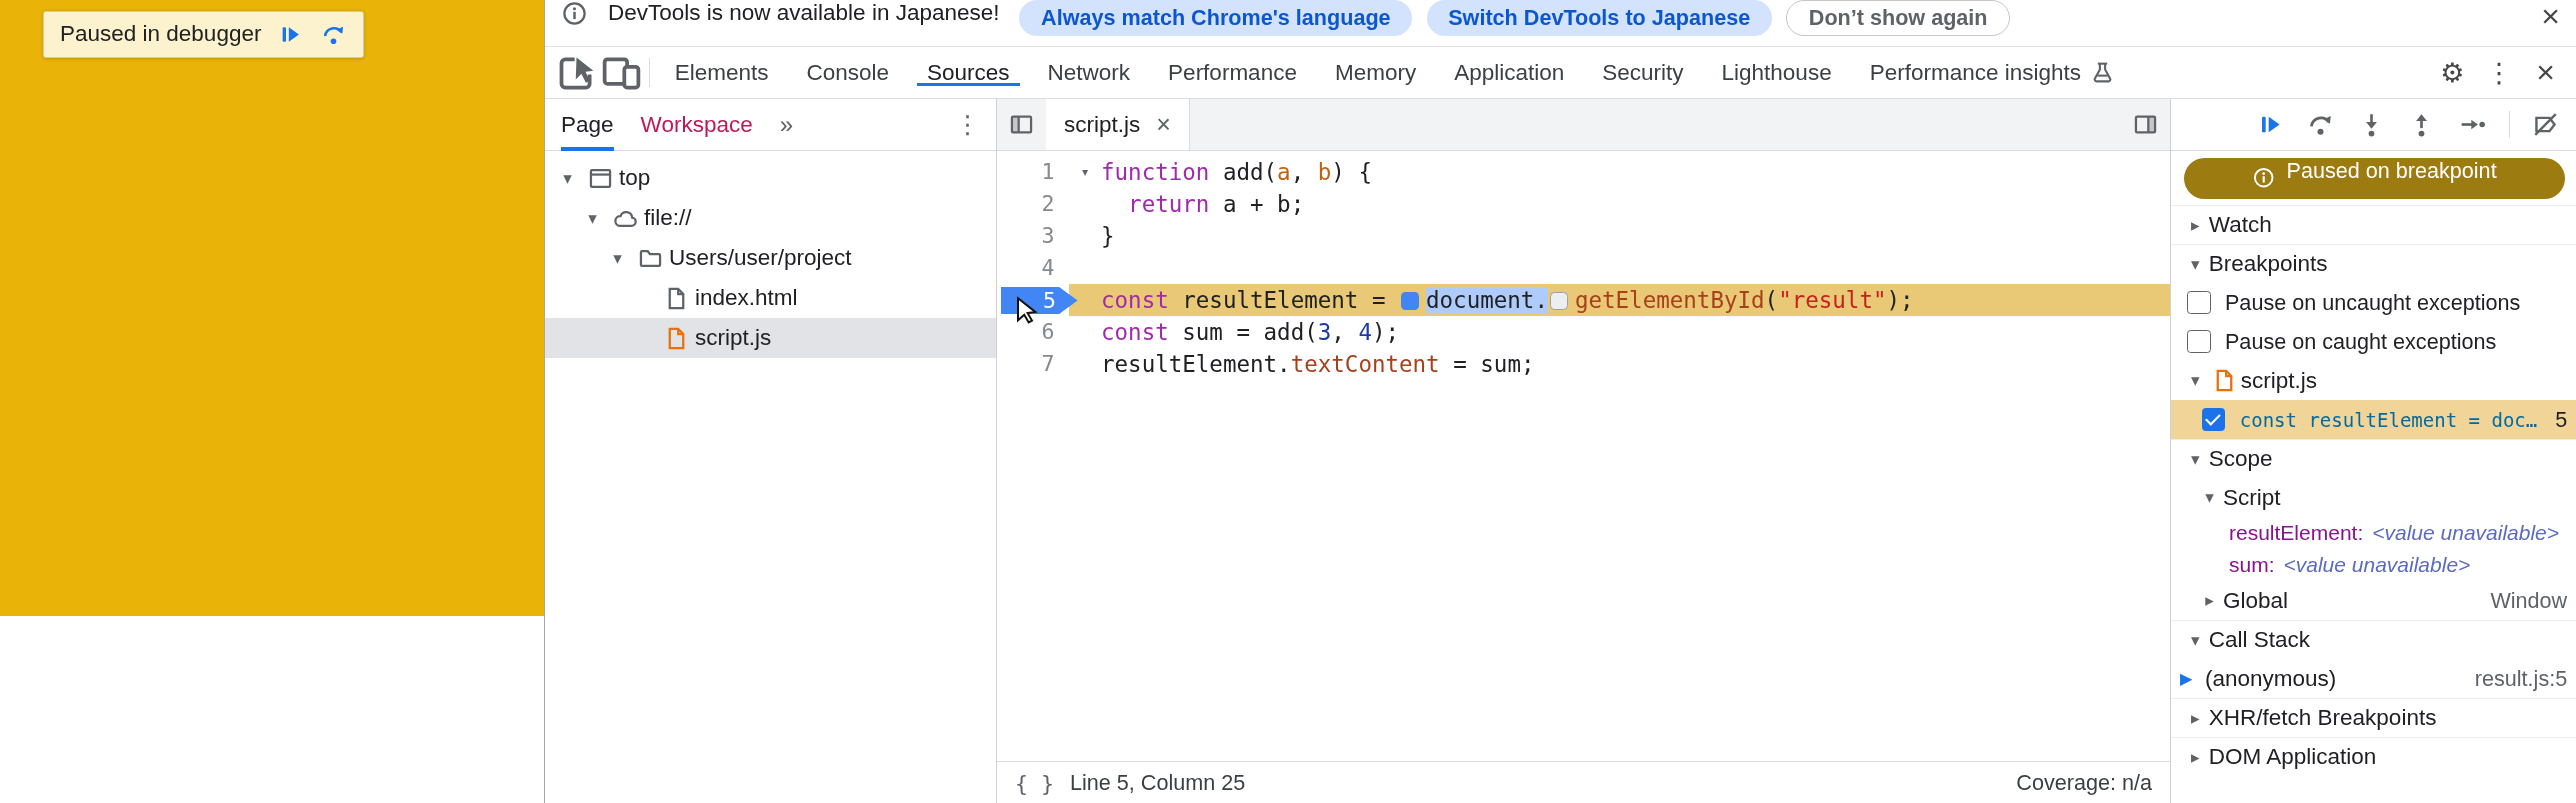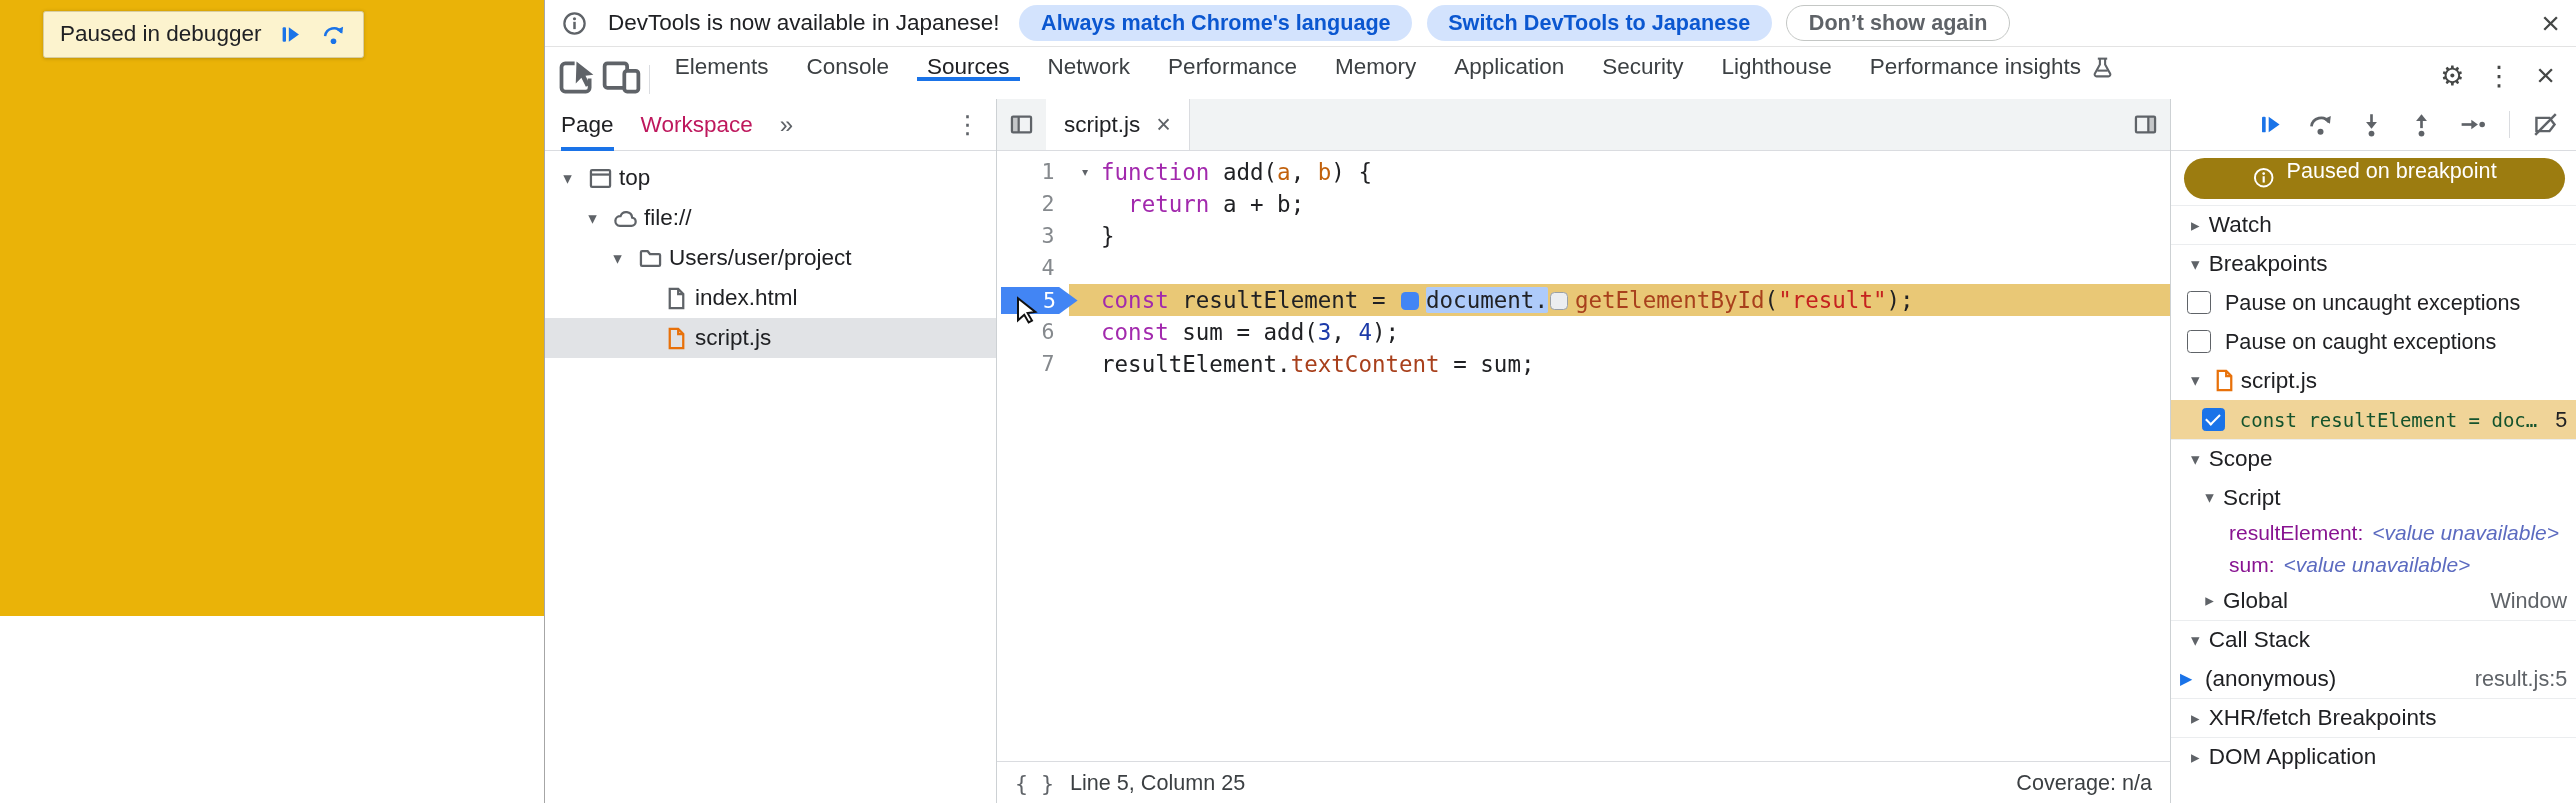--- a/index.html
+++ b/index.html
@@ -14,32 +14,32 @@
 .paused-banner{position:absolute;left:43px;top:10.8px;height:47px;display:inline-flex;align-items:center;gap:16px;
   padding:0 16px;background:#fcf3ce;border:0.9px solid #d8cda2;border-radius:2.7px;box-shadow:0 0.9px 3.6px rgba(0,0,0,.18);
   font-size:22.5px;white-space:nowrap;z-index:3}
 .banner-ico{color:#1a73e8}
 .banner-ico svg{width:27px;height:27px}
 
 
 .devtools{position:absolute;left:544px;top:0;width:2032px;height:804px;background:#fff;border-left:0.9px solid #a6a6a6}
 
 
-.infobar{position:absolute;left:0;top:0;right:0;height:47px;display:flex;align-items:center;gap:20px;
+.infobar{position:absolute;left:0;top:0;right:0;height:47px;display:flex;align-items:flex-start;gap:20px;
   padding:0 16px;background:#fff;border-bottom:0.9px solid #e3e3e3}
 .infobar .msg{font-size:22.5px}
 .pill{height:36px;border-radius:18px;padding:0 21.6px;font-size:21.6px;font-weight:700;display:inline-flex;align-items:center;
   border:none;background:none;font-family:inherit;cursor:pointer;white-space:nowrap}
 .pill.tonal{background:#d3e3fd;color:#0b57d0}
 .pill.outline{background:#fff;color:#5f6368;border:1.8px solid #c4c7c5}
 .spacer{flex:1}
 .close-x{font-size:32px;line-height:1;color:#444746;background:none;border:none;cursor:pointer;font-family:inherit}
 
 
-.tabbar{position:absolute;left:0;top:54px;right:0;height:52px;display:flex;align-items:flex-start;background:#fff;
+.tabbar{position:absolute;left:0;top:47px;right:0;height:52px;display:flex;align-items:center;background:#fff;
   border-bottom:0.9px solid #dadce0;padding-left:9px}
 .ticon{width:45px;display:flex;align-items:center;justify-content:center;color:#5f6368;cursor:pointer}
 .tb-sep{width:0.9px;height:29px;background:#dadce0;align-self:center;margin:0 5.4px}
 .tabs{display:flex;align-items:stretch}
 .tab{display:flex;align-items:center;padding:0 19px;font-size:22.5px;color:#3c4043;position:relative;cursor:pointer;white-space:nowrap}
 .tab.selected{color:#202124}
 .tab.selected::after{content:"";position:absolute;left:9px;right:9px;bottom:-0.9px;height:3.6px;background:#1a73e8}
 .tab .flask{margin-left:9px}
 .tab .flask svg{width:25px;height:25px}
 .tabbar-right{margin-left:auto;display:flex;align-items:center;gap:3.6px;padding-right:9px}
@@ -108,21 +108,21 @@
 .paused-pill .icon svg{width:23.4px;height:23.4px}
 .srow{height:39px;display:flex;align-items:center;padding:0 10.8px;white-space:nowrap;cursor:pointer}
 .srow.sec{border-top:0.9px solid #ebedef}
 .cb-row{font-size:21.6px}
 .cb{width:23.4px;height:23.4px;border:1.8px solid #5f6368;border-radius:3.6px;background:#fff;flex:none;margin:0 14.4px 0 5.4px;position:relative;cursor:pointer}
 .cb.checked{background:#1a73e8;border-color:#1a73e8}
 .cb.checked::after{content:"";position:absolute;left:6.3px;top:1.8px;width:6.3px;height:11.7px;border:solid #fff;border-width:0 2.7px 2.7px 0;transform:rotate(45deg)}
 .group-row .titem-icon{width:32px}
 .bp-entry{background:#f0d498;padding-left:31px}
 .bp-entry .cb{margin-left:0}
-.bp-code{font-family:"DejaVu Sans Mono",monospace;font-size:19px;color:#14532d;flex:1;min-width:0;overflow:hidden;text-overflow:ellipsis}
+.bp-code{font-family:"DejaVu Sans Mono",monospace;font-size:19px;color:#0369a1;flex:1;min-width:0;overflow:hidden;text-overflow:ellipsis}
 .bp-line{margin-left:auto;font-size:21.6px;color:#202124;padding-left:9px}
 .sub-indent{padding-left:25px}
 .var-row{height:32px;padding-left:58px;font-size:21px}
 .var-name{color:#881391}
 .var-val{color:#5c6bc0;font-style:italic;margin-left:9px}
 .right-val{margin-left:auto;color:#5f6368;font-size:21.6px}
 .frame-row{padding-left:9px}
 .frame-marker{color:#1a73e8;font-size:16px;width:25px;flex:none}
 </style>
 </head>

